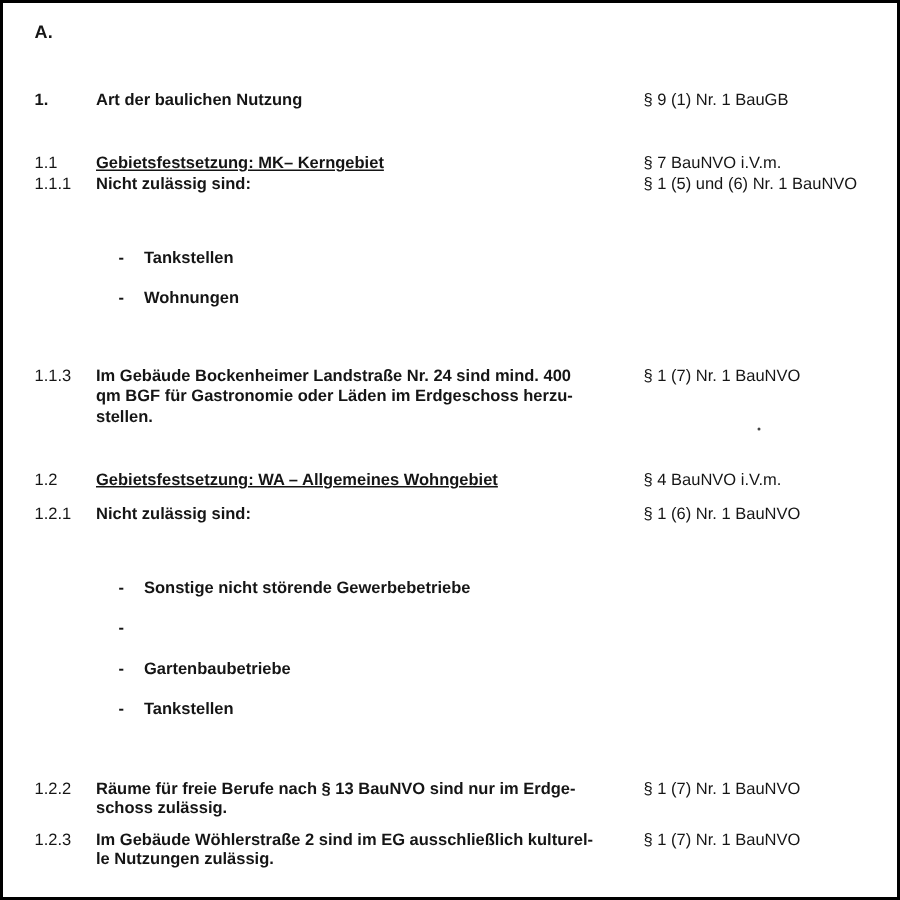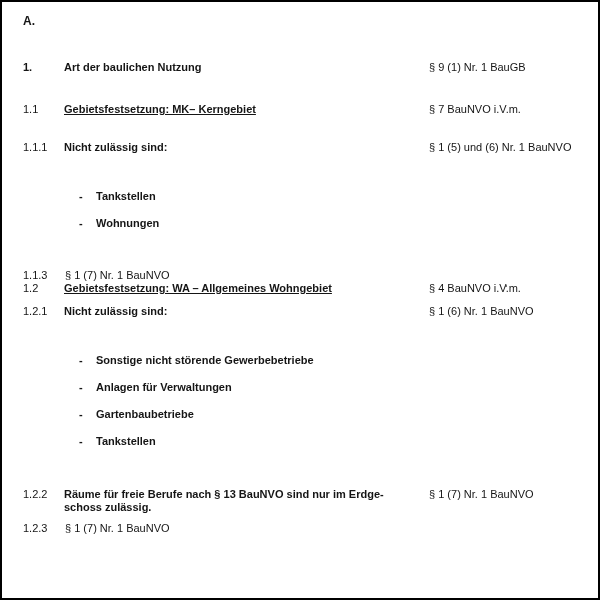--- a/index.html
+++ b/index.html
@@ -45,21 +45,21 @@
     <div class="body b">Art der baulichen Nutzung</div>
     <div class="ref">§ 9 (1) Nr. 1 BauGB</div>
   </div>
 
   <div class="row" style="margin-top:29px">
     <div class="num">1.1</div>
     <div class="body"><span class="u">Gebietsfestsetzung: MK– Kerngebiet</span></div>
     <div class="ref">§ 7 BauNVO i.V.m.</div>
   </div>
 
-  <div class="row" style="margin-top:24px">
+  <div class="row" style="margin-top:0">
     <div class="num">1.1.1</div>
     <div class="body">Nicht zulässig sind:</div>
     <div class="ref">§ 1 (5) und (6) Nr. 1 BauNVO</div>
   </div>
 
   <div class="row" style="margin-top:9px">
     <div class="num"></div>
     <div class="body">
       <div class="bullets">
         <div class="bullet-line">
@@ -69,24 +69,27 @@
         <div class="bullet-line">
           <span class="dash">-</span>
           <span>Wohnungen</span>
         </div>
       </div>
     </div>
   </div>
 
   <div class="row" style="margin-top:11px">
     <div class="num">1.1.3</div>
+    <div class="body">Im Gebäude Bockenheimer Landstraße Nr. 24 sind mind. 400
+qm BGF für Gastronomie oder Läden im Erdgeschoss herzu-
+stellen.</div>
     <div class="ref">§ 1 (7) Nr. 1 BauNVO</div>
   </div>
 
-  <div class="row" style="">
+  <div class="row" style="margin-top:29px">
     <div class="num">1.2</div>
     <div class="body"><span class="u">Gebietsfestsetzung: WA – Allgemeines Wohngebiet</span></div>
     <div class="ref">§ 4 BauNVO i.V.m.</div>
   </div>
 
   <div class="row" style="margin-top:9px">
     <div class="num">1.2.1</div>
     <div class="body">Nicht zulässig sind:</div>
     <div class="ref">§ 1 (6) Nr. 1 BauNVO</div>
   </div>
@@ -94,21 +97,20 @@
   <div class="row" style="margin-top:9px">
     <div class="num"></div>
     <div class="body">
       <div class="bullets">
         <div class="bullet-line">
           <span class="dash">-</span>
           <span>Sonstige nicht störende Gewerbebetriebe</span>
         </div>
         <div class="bullet-line">
           <span class="dash">-</span>
-          <span>Anlagen für Verwaltungen</span>
         </div>
         <div class="bullet-line">
           <span class="dash">-</span>
           <span>Gartenbaubetriebe</span>
         </div>
         <div class="bullet-line">
           <span class="dash">-</span>
           <span>Tankstellen</span>
         </div>
       </div>
@@ -117,17 +119,19 @@
 
   <div class="row" style="margin-top:12px">
     <div class="num">1.2.2</div>
     <div class="body">Räume für freie Berufe nach § 13 BauNVO sind nur im Erdge-
 schoss zulässig.</div>
     <div class="ref">§ 1 (7) Nr. 1 BauNVO</div>
   </div>
 
   <div class="row" style="margin-top:7px">
     <div class="num">1.2.3</div>
+    <div class="body">Im Gebäude Wöhlerstraße 2 sind im EG ausschließlich kulturel-
+le Nutzungen zulässig.</div>
     <div class="ref">§ 1 (7) Nr. 1 BauNVO</div>
   </div>
 
   <div class="artifact-dot"></div>
 </div>
 
 </body></html>

